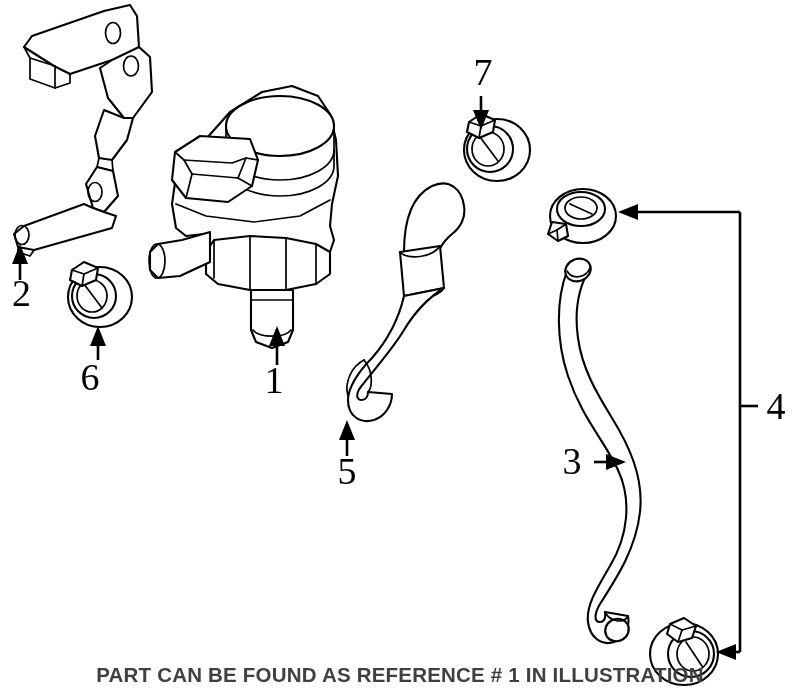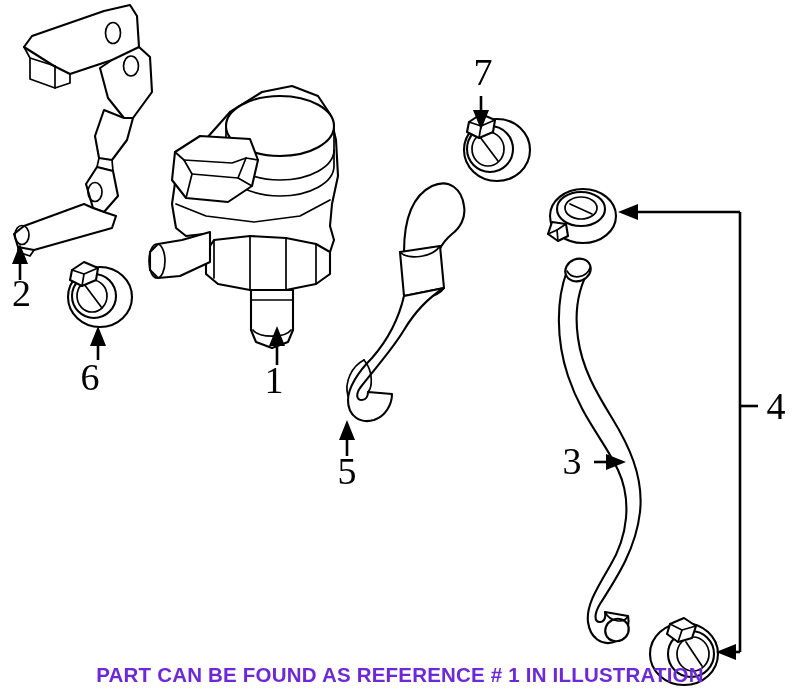--- a/index.html
+++ b/index.html
@@ -60,21 +60,21 @@
   #footer-note {
     position: absolute;
     left: 0;
     right: 0;
     bottom: 4px;
     text-align: center;
     font-family: "Liberation Sans", sans-serif;
     font-weight: bold;
     font-size: 20.5px;
     letter-spacing: 0.2px;
-    color: #6d28d9;
+    color: #404040;
     white-space: nowrap;
   }
 </style>
 </head>
 <body>
 
 <div id="diagram-root">
 
   <svg class="layer" viewBox="0 0 800 691">
 

